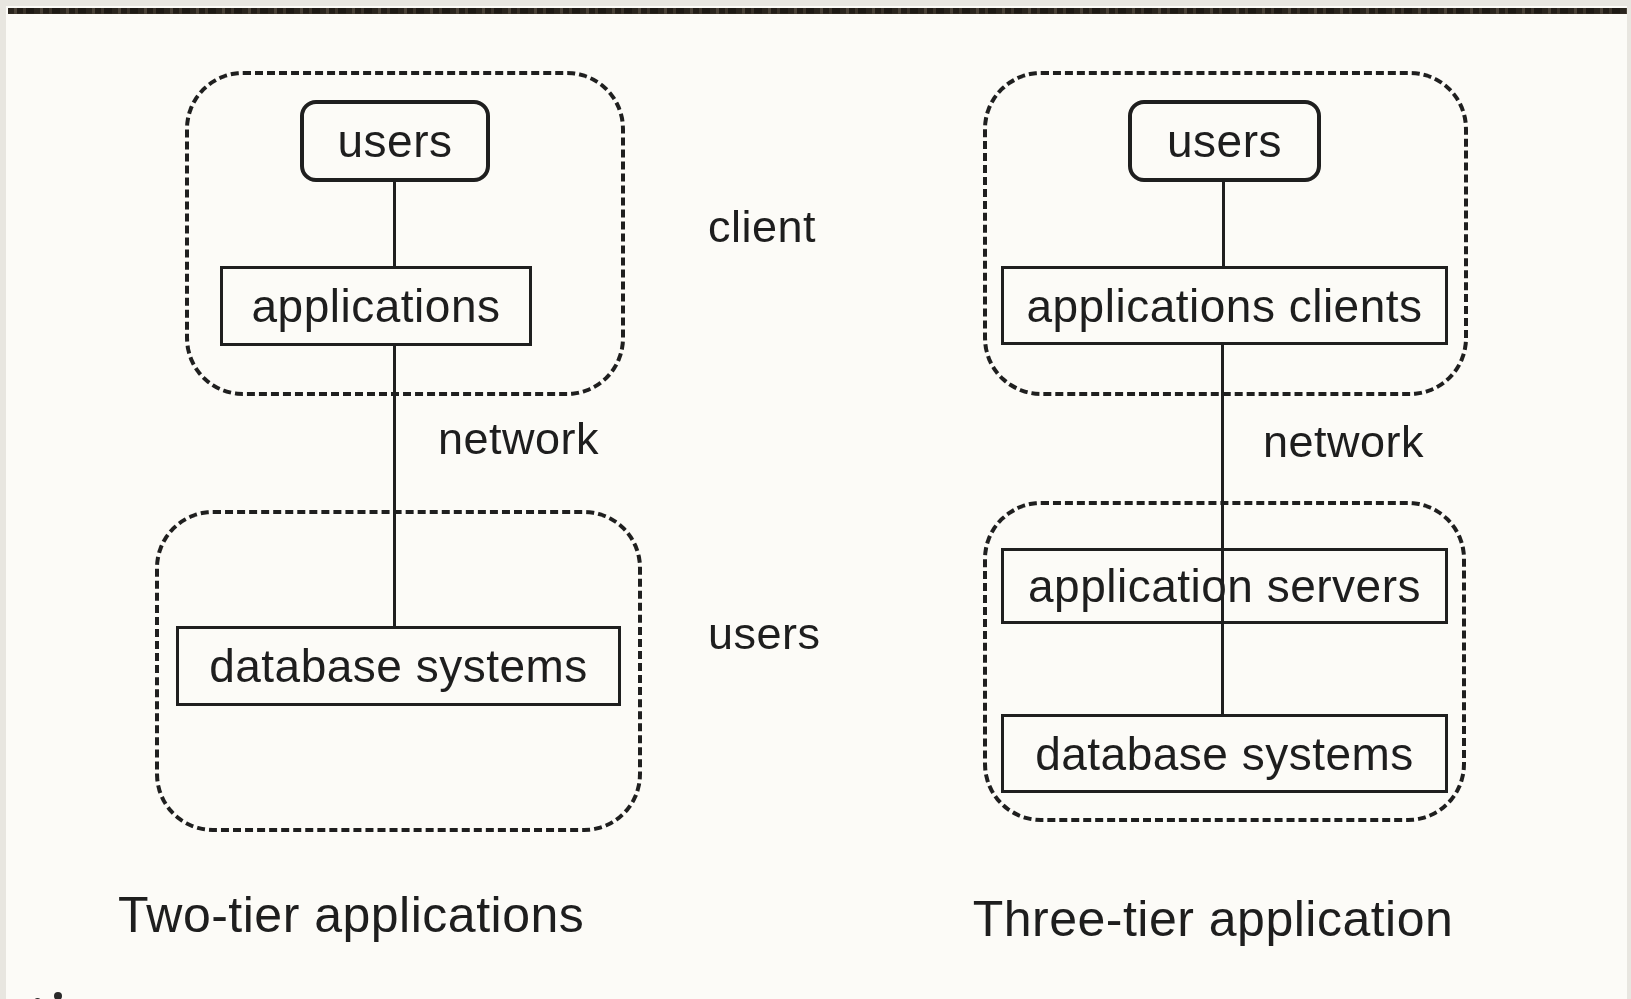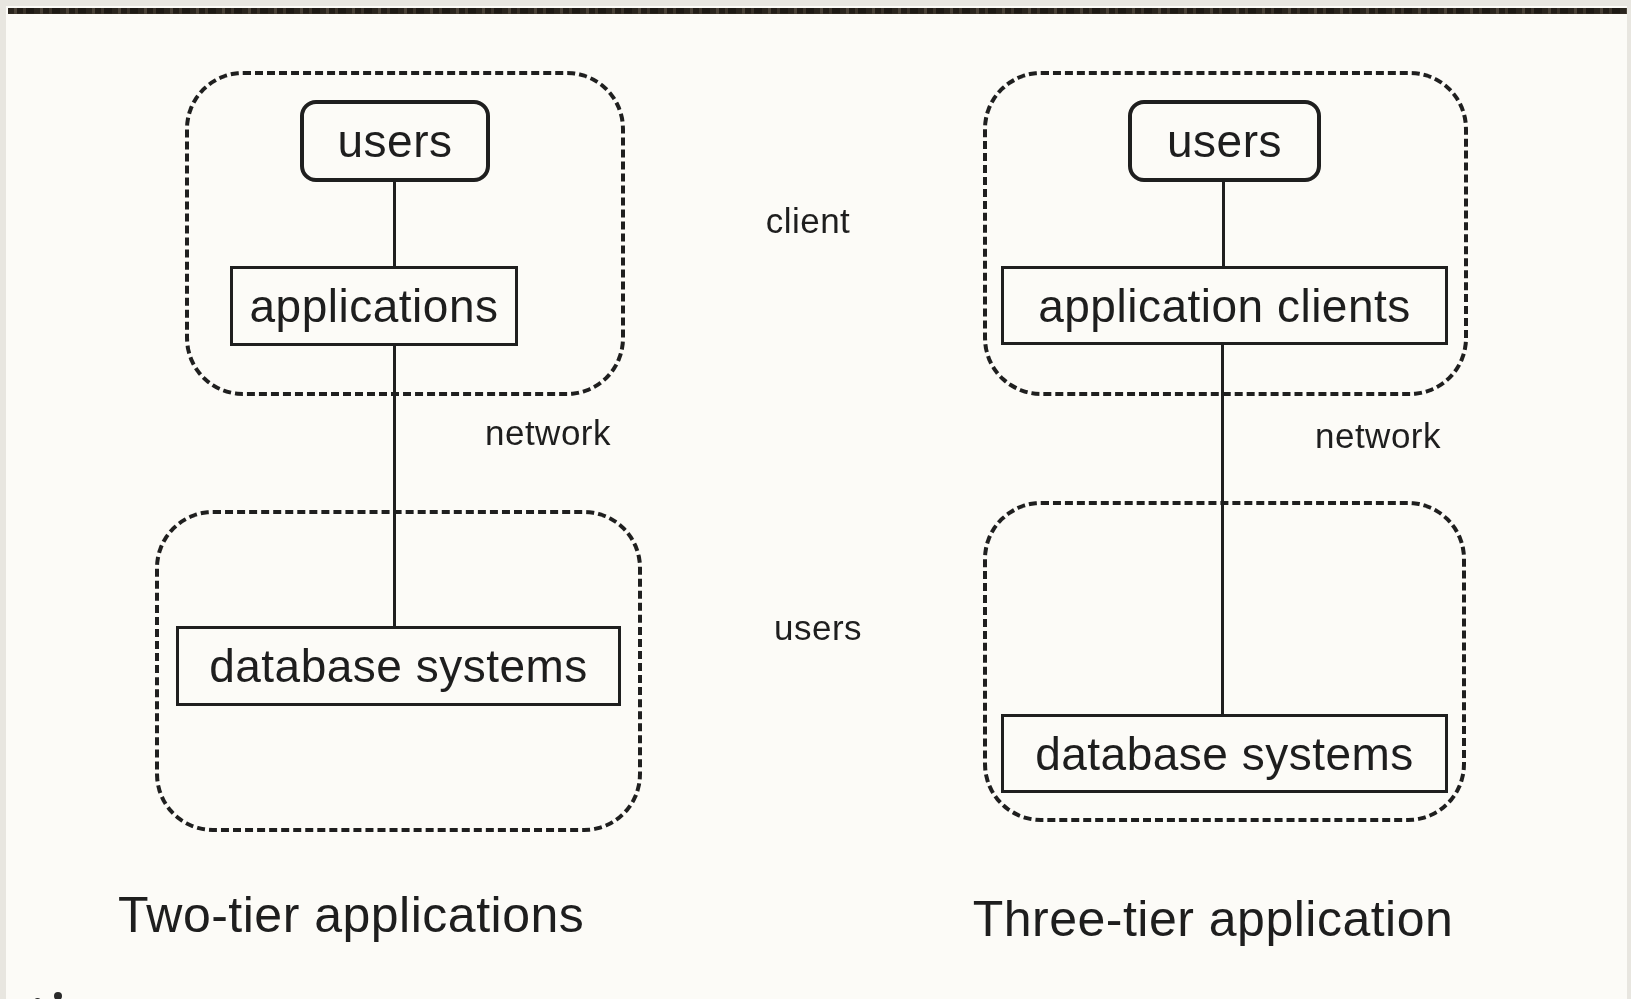--- a/index.html
+++ b/index.html
@@ -39,23 +39,22 @@
   }
   .node.rounded { border-width: 4px; border-radius: 16px; }
   .connector {
     position: absolute;
     width: 3px;
     background: #1f1f1f;
     z-index: 3;
   }
   .float-label {
     position: absolute;
-    font-size: 35px;
+    font-size: 45px;
     letter-spacing: 0.5px;
-    text-align: center;
     z-index: 2;
     white-space: nowrap;
   }
   .caption {
     position: absolute;
     font-size: 50px;
     letter-spacing: 0.5px;
     text-align: center;
     z-index: 2;
     white-space: nowrap;
@@ -63,21 +62,21 @@
   .edge-dot {
     position: absolute;
     background: #2a2a2a;
     border-radius: 50%;
     z-index: 2;
   }
 
   
   .zone-client-left  { left: 177px; top: 63px;  width: 440px; height: 325px; }
   .node-users-left   { left: 292px; top: 92px;  width: 190px; height: 82px; }
-  .node-applications { left: 222px; top: 258px; width: 288px; height: 80px; }
+  .node-applications { left: 212px; top: 258px; width: 312px; height: 80px; }
   .conn-l1 { left: 385px; top: 172px; height: 88px; }
   .conn-l2 { left: 385px; top: 336px; height: 284px; }
   .zone-server-left  { left: 147px; top: 502px; width: 487px; height: 322px; }
   .node-database-left{ left: 168px; top: 618px; width: 445px; height: 80px; }
   .caption-left      { left: 110px; top: 878px; width: 440px; }
   .label-network-left{ left: 430px; top: 405px; width: 220px; }
 
   
   .label-client { left: 700px; top: 193px; width: 200px; }
   .label-server { left: 700px; top: 600px; width: 220px; }
@@ -133,27 +132,30 @@
 
   <div class="zone zone-client-right"></div>
 
   <div class="node rounded node-users-right">
     <span>users</span>
   </div>
 
   <div class="connector conn-r1"></div>
 
   <div class="node node-app-clients">
-    <span>application clients</span>
+    <span>applications clients</span>
   </div>
 
   <div class="float-label label-network-right">network</div>
 
   <div class="zone zone-server-right"></div>
 
+  <div class="node node-app-servers">
+    <span>application servers</span>
+  </div>
 
   <div class="connector conn-r2"></div>
 
   <div class="node node-database-right">
     <span>database systems</span>
   </div>
 
   <div class="caption caption-right">Three-tier application</div>
 
   <div class="edge-dot dot-1"></div>

